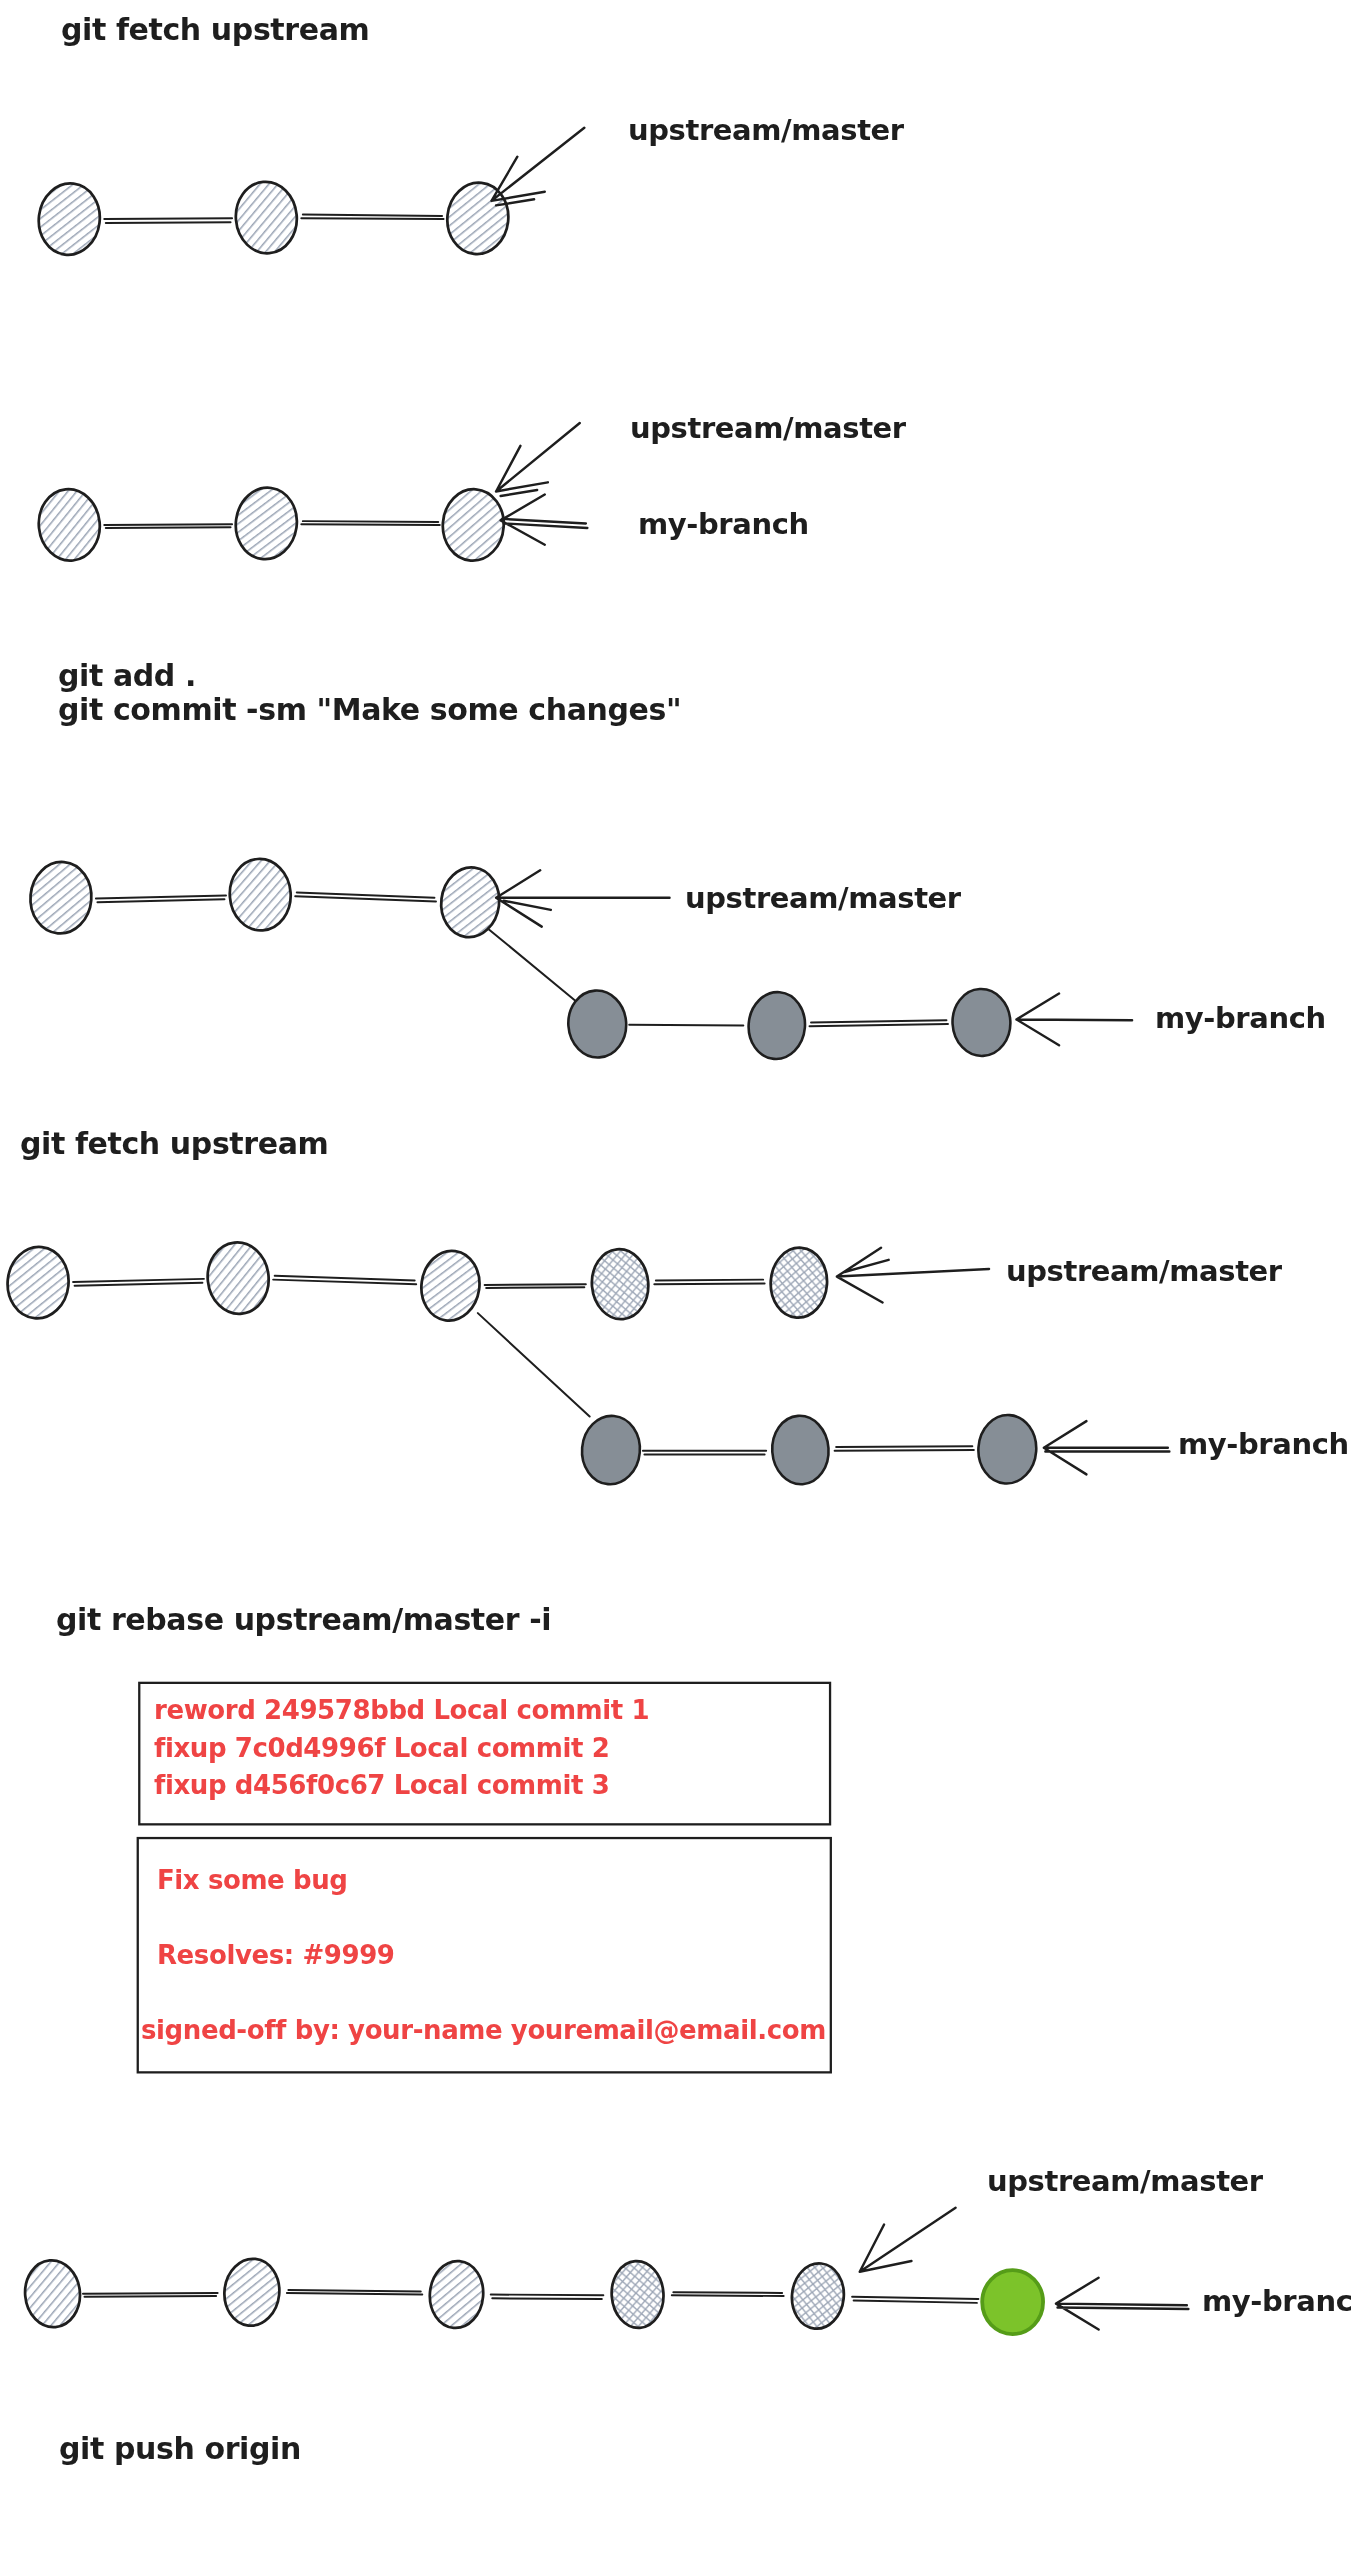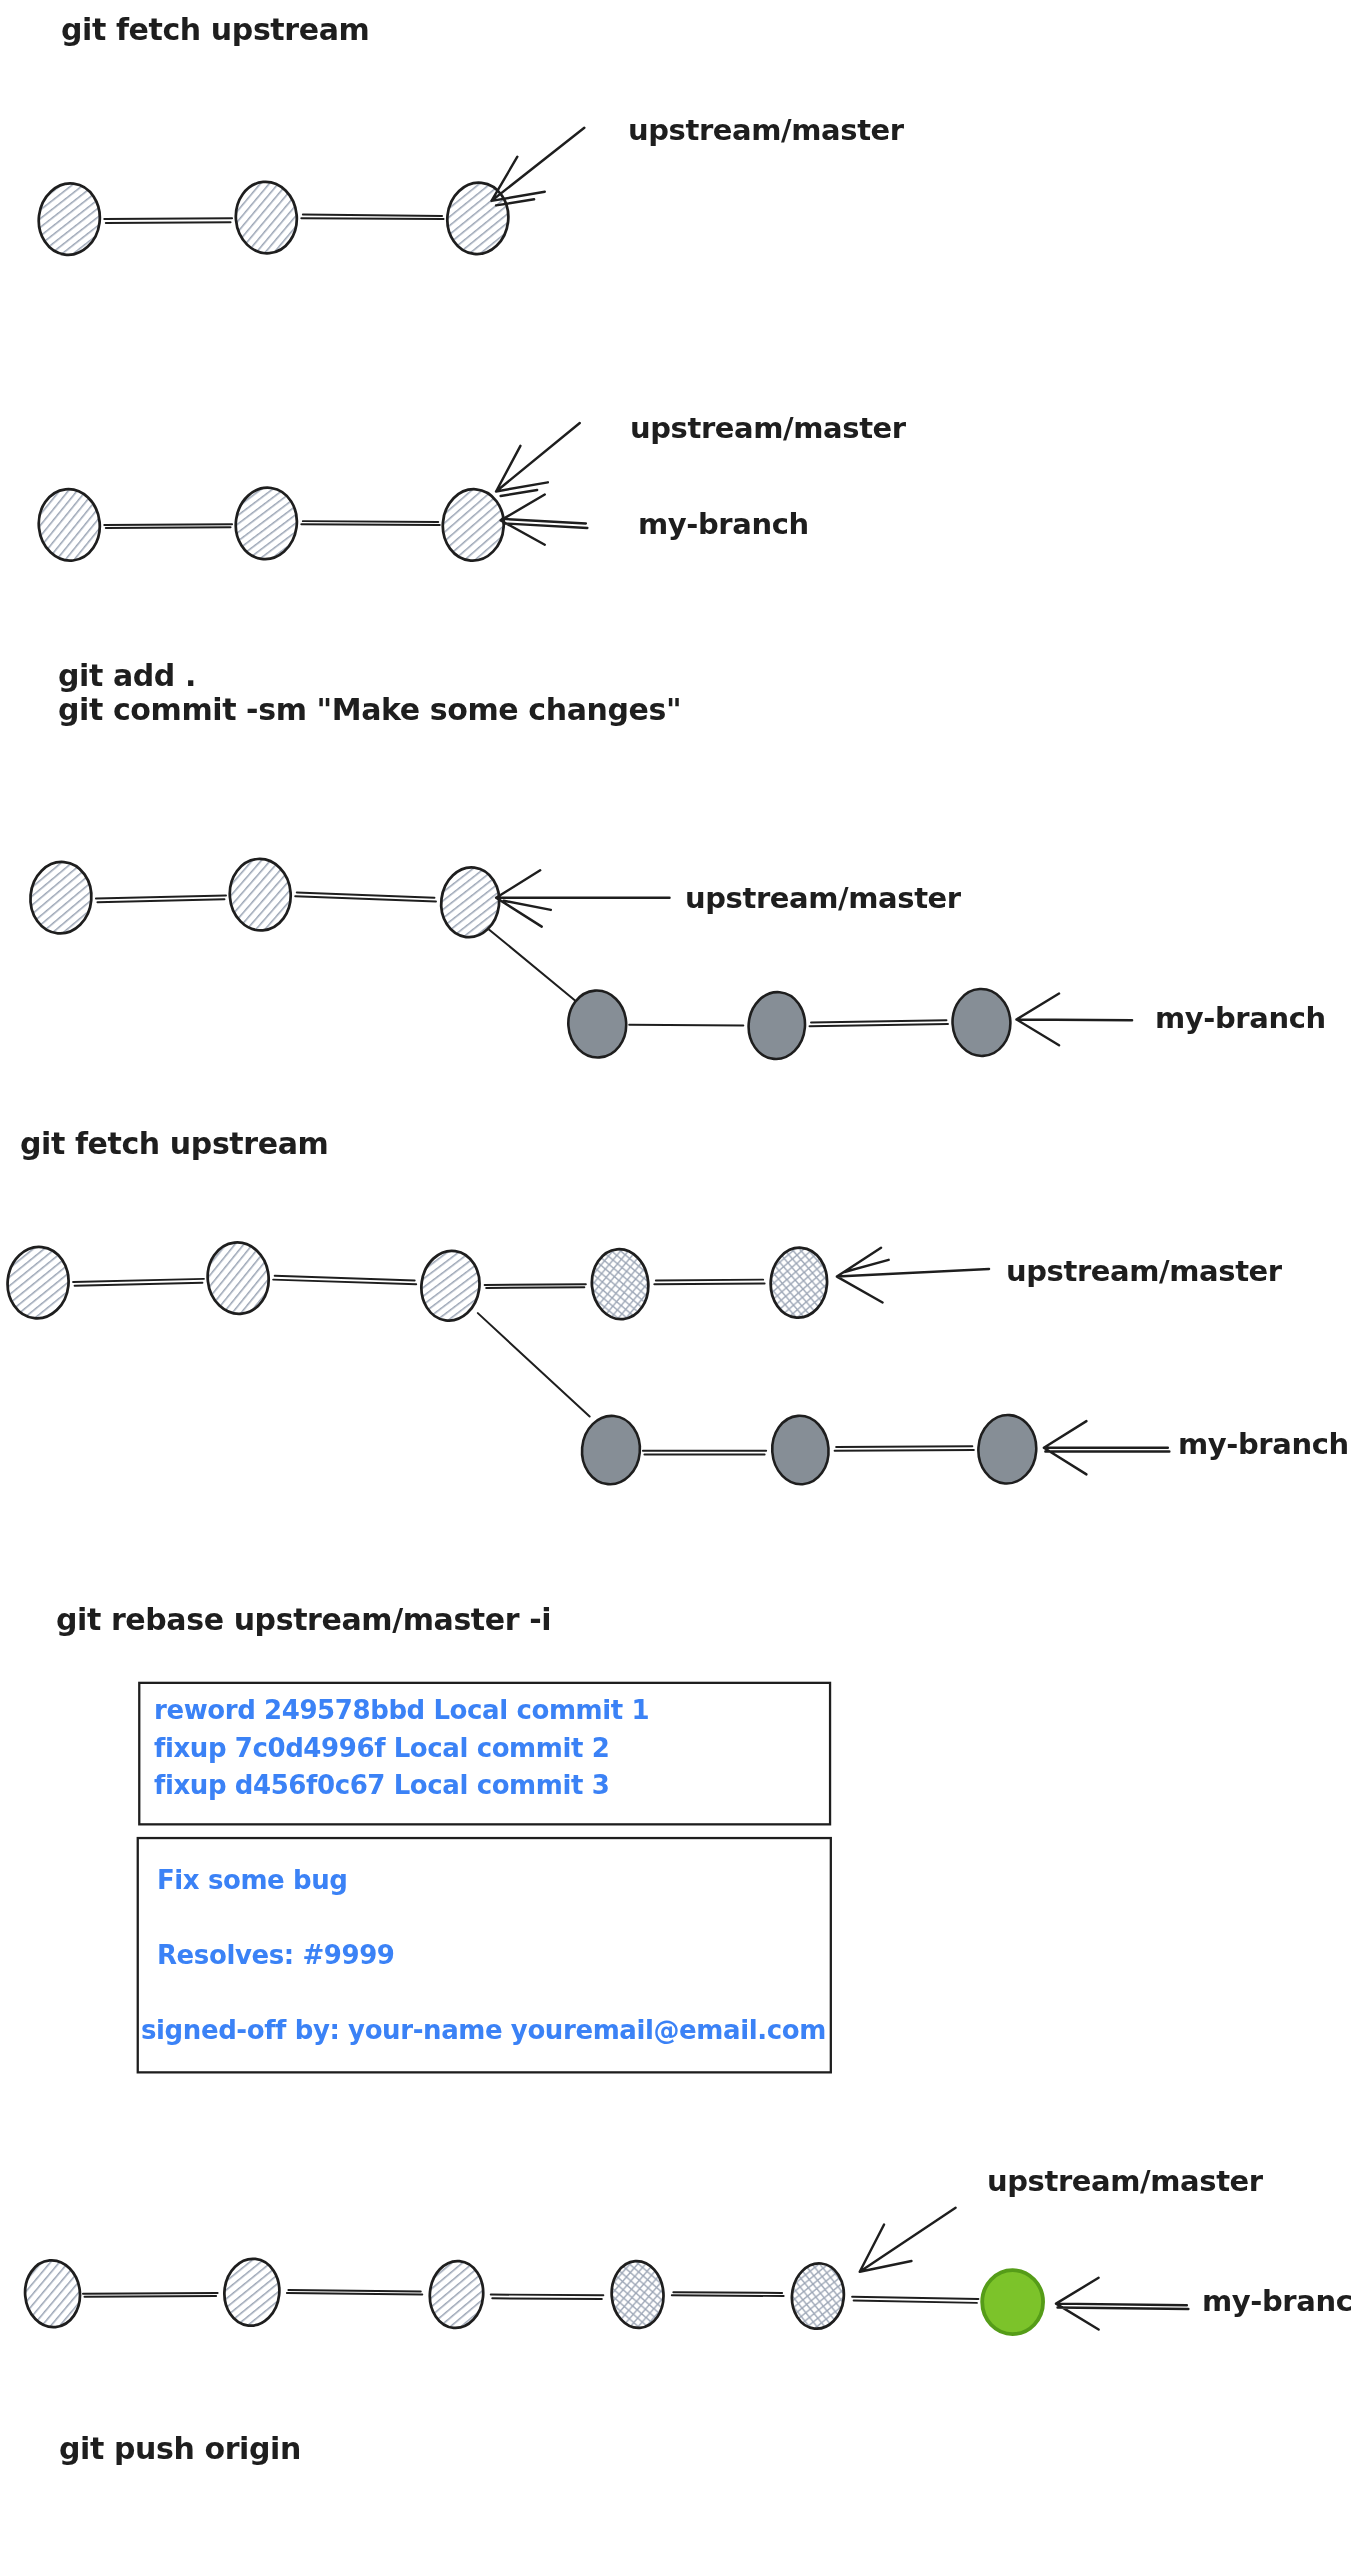--- a/index.html
+++ b/index.html
@@ -15,21 +15,21 @@
   .shapes{position:absolute;left:0;top:0;width:1352px;height:2576px;}
   .txt{
     position:absolute;
     white-space:nowrap;
     font-weight:600;
     letter-spacing:-0.4px;
     color:#1e1e1e;
   }
   .cmd{font-size:30px;}
   .lbl{font-size:29px;}
-  .teal{color:#3b82f6;font-size:26px;font-weight:600;}
+  .teal{color:#ef4444;font-size:26px;font-weight:600;}
   svg .edge{fill:none;stroke:#1e1e1e;stroke-width:2.6;stroke-linecap:round;}
   svg .arrow{fill:none;stroke:#1e1e1e;stroke-width:3.2;stroke-linecap:round;stroke-linejoin:round;}
   svg .node{stroke:#1e1e1e;stroke-width:3.6;}
   svg .node-dark{fill:#868e96;stroke:#1e1e1e;stroke-width:3.4;}
   svg .node-green{fill:#7cc32a;stroke:#559c18;stroke-width:5;}
   svg .box{fill:#ffffff;stroke:#1e1e1e;stroke-width:3;}
 </style>
 </head>
 <body>
 

